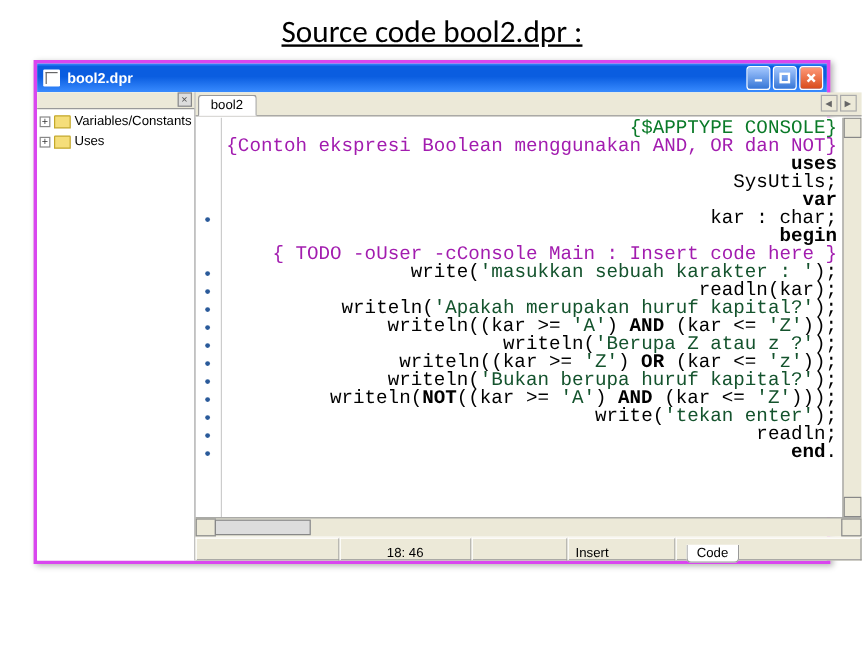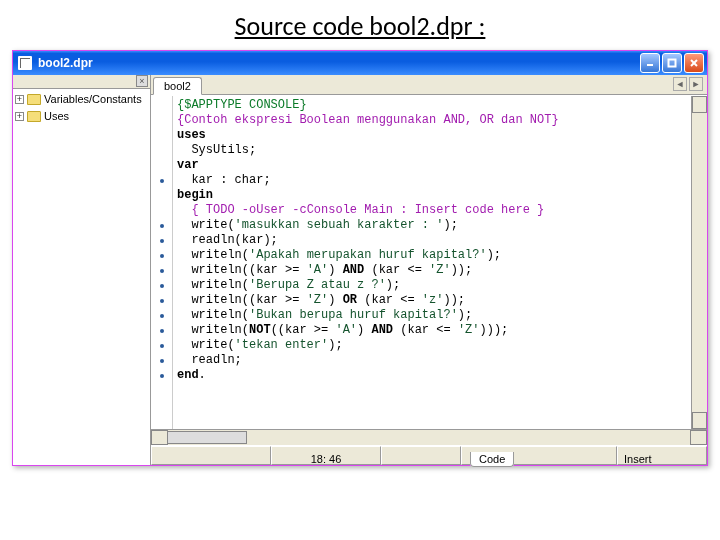--- a/index.html
+++ b/index.html
@@ -14,22 +14,22 @@
   }
   .page-title {
     text-align: center;
     font-family: Calibri, Arial, sans-serif;
     font-size: 26px;
     font-weight: 400;
     text-decoration: underline;
     margin: 10px 0 8px 0;
   }
   .app-window {
-    margin: 0 12px;
-    border: 1px solid #d946ef;
+    margin: 0 28px;
+    border: 3px solid #d946ef;
     background: #ece9d8;
     box-shadow: 2px 2px 5px rgba(0,0,0,0.3);
   }
   .titlebar {
     height: 24px;
     background: linear-gradient(to bottom, #3a8cff 0%, #0a5de0 10%, #0a5de0 45%, #3a8cff 100%);
     display: flex;
     align-items: center;
     padding: 0 3px 0 5px;
     color: #fff;
@@ -168,26 +168,27 @@
   }
   .dot {
     width: 4px; height: 4px;
     background: #2a5a9a;
     border-radius: 50%;
   }
   .code-area {
     flex: 1;
     background: #fff;
     font-family: "Courier New", monospace;
-    font-size: 12px;
+    font-size: 16px;
     line-height: 15px;
     padding: 2px 4px;
     white-space: pre;
     overflow: hidden;
     color: #000;
+    text-align: right;
   }
   .kw { font-weight: bold; color: #000; }
   .dir { color: #0a7a28; }
   .cm { color: #a21caf; }
   .str { color: #14532d; }
   .scroll-v {
     width: 16px;
     background: #ece9d8;
     border-left: 1px solid #999;
     position: relative;
@@ -355,21 +356,21 @@
         <div class="scroll-v"></div>
       </div>
       <div class="scroll-h">
         <div class="thumb"></div>
       </div>
 
       <div class="status-bar">
         <div class="status-cell" style="width:120px"> </div>
         <div class="status-cell" style="width:110px;text-align:center">18: 46</div>
         <div class="status-cell" style="width:80px"> </div>
+        <div class="status-cell" style="width:90px">Insert</div>
         <div class="status-cell stretch">
           <span class="code-tab">Code</span>
         </div>
-        <div class="status-cell" style="width:90px">Insert</div>
       </div>
     </div>
 
   </div>
 </div>
 
 </body></html>

